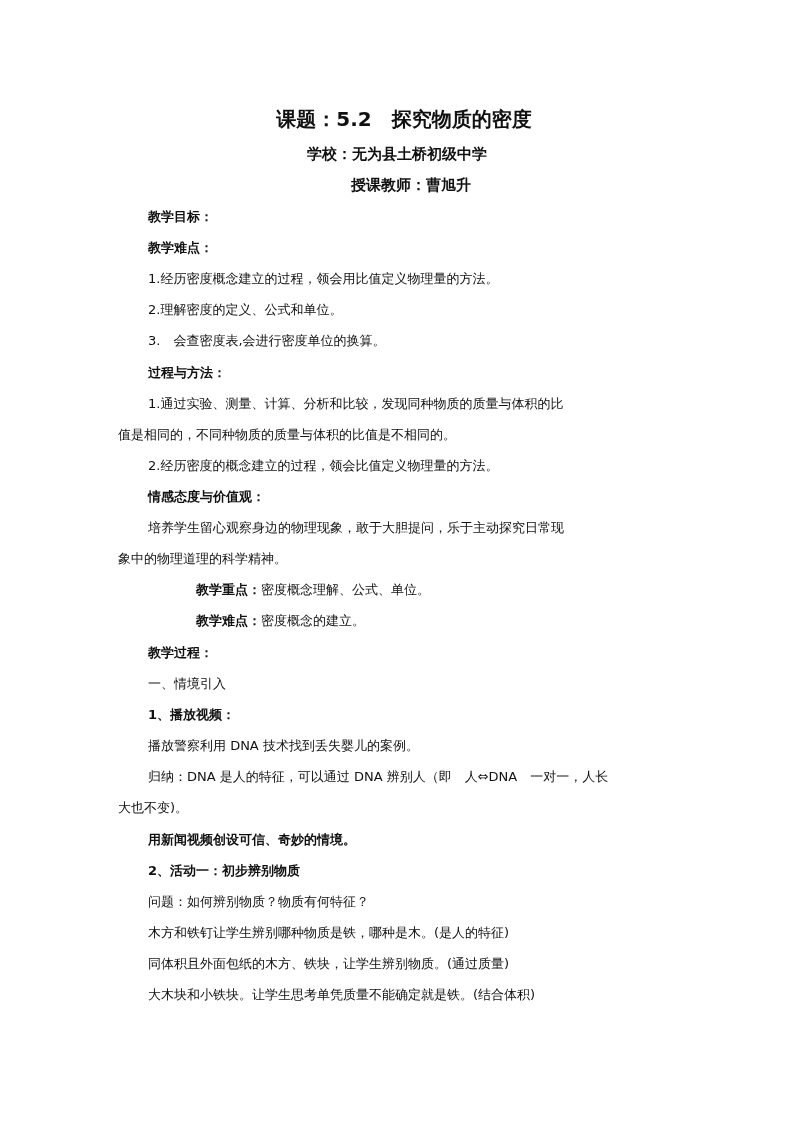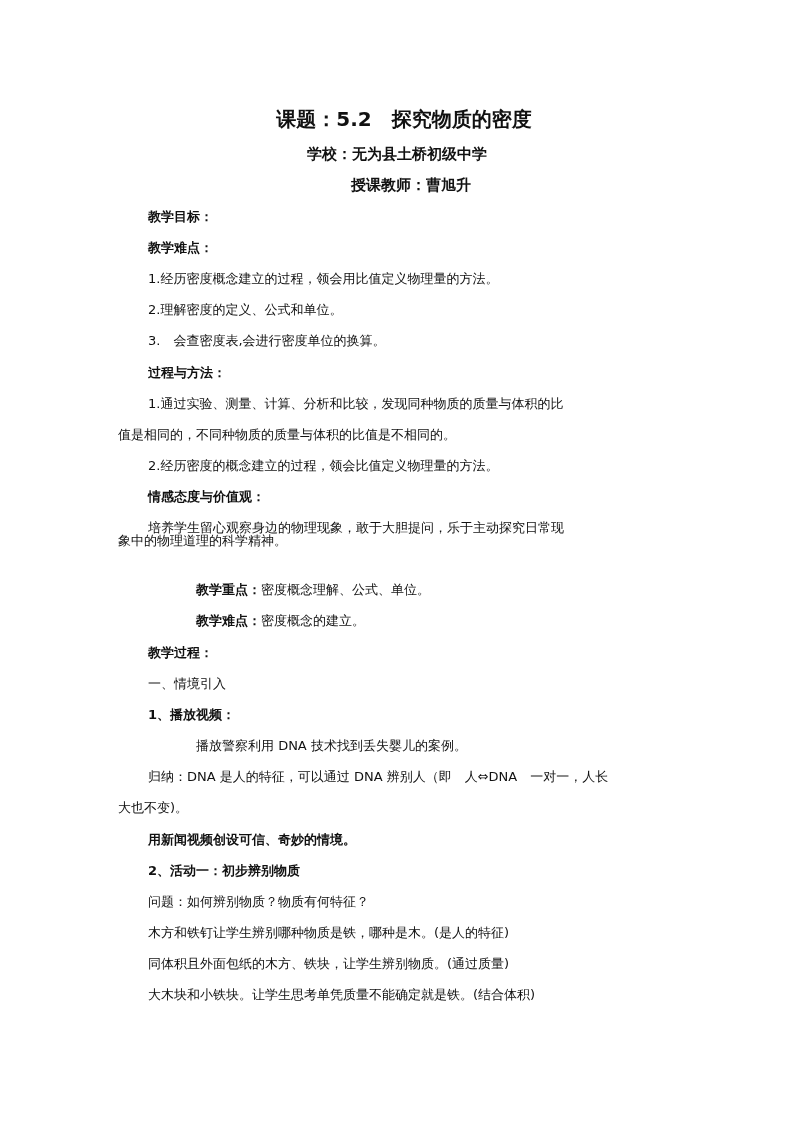--- a/index.html
+++ b/index.html
@@ -29,33 +29,33 @@
   <div class="line ind" style="top:300px;">2.理解密度的定义、公式和单位。</div>
   <div class="line ind" style="top:331px;">3.　会查密度表,会进行密度单位的换算。</div>
 
   <div class="line ind bold" style="top:363px;">过程与方法：</div>
   <div class="line ind" style="top:394px;">1.通过实验、测量、计算、分析和比较，发现同种物质的质量与体积的比</div>
   <div class="line flush" style="top:425px;">值是相同的，不同种物质的质量与体积的比值是不相同的。</div>
   <div class="line ind" style="top:456px;">2.经历密度的概念建立的过程，领会比值定义物理量的方法。</div>
 
   <div class="line ind bold" style="top:487px;">情感态度与价值观：</div>
   <div class="line ind" style="top:518px;">培养学生留心观察身边的物理现象，敢于大胆提问，乐于主动探究日常现</div>
-  <div class="line flush" style="top:531px;text-align:center;">象中的物理道理的科学精神。</div>
+  <div class="line flush" style="top:549px;text-align:center;">象中的物理道理的科学精神。</div>
 
   <div class="line ind" style="top:580px;">
     <span class="lbl">教学重点：</span><span>密度概念理解、公式、单位。</span>
   </div>
   <div class="line ind" style="top:611px;">
     <span class="lbl">教学难点：</span><span>密度概念的建立。</span>
   </div>
 
   <div class="line ind bold" style="top:643px;">教学过程：</div>
   <div class="line ind" style="top:674px;">一、情境引入</div>
   <div class="line ind bold" style="top:705px;">1、播放视频：</div>
-  <div class="line ind" style="top:736px;margin-left:48px;">播放警察利用 DNA 技术找到丢失婴儿的案例。</div>
+  <div class="line ind" style="top:736px;">播放警察利用 DNA 技术找到丢失婴儿的案例。</div>
   <div class="line ind" style="top:767px;">归纳：DNA 是人的特征，可以通过 DNA 辨别人（即　人⇔DNA　一对一，人长</div>
   <div class="line flush" style="top:798px;">大也不变)。</div>
   <div class="line ind bold" style="top:830px;">用新闻视频创设可信、奇妙的情境。</div>
 
   <div class="line ind bold" style="top:861px;">2、活动一：初步辨别物质</div>
   <div class="line ind" style="top:892px;">问题：如何辨别物质？物质有何特征？</div>
   <div class="line ind" style="top:923px;">木方和铁钉让学生辨别哪种物质是铁，哪种是木。(是人的特征)</div>
   <div class="line ind" style="top:954px;">同体积且外面包纸的木方、铁块，让学生辨别物质。(通过质量)</div>
   <div class="line ind" style="top:985px;">大木块和小铁块。让学生思考单凭质量不能确定就是铁。(结合体积)</div>
 </div>

